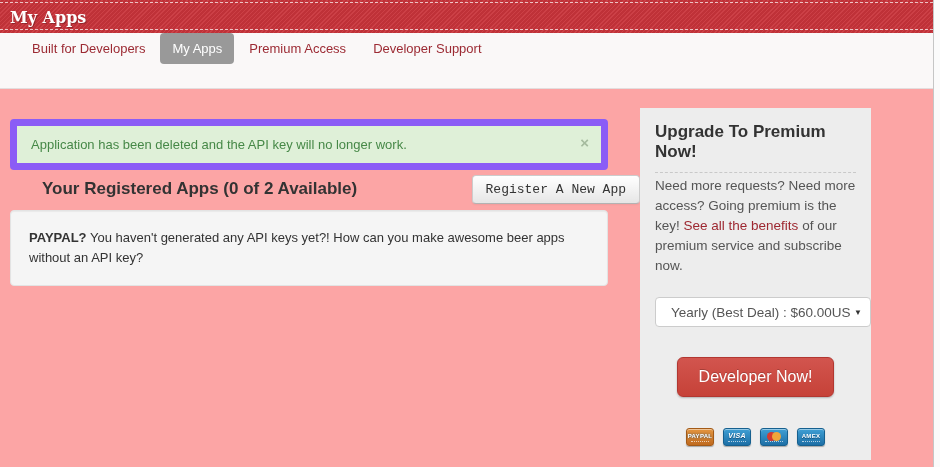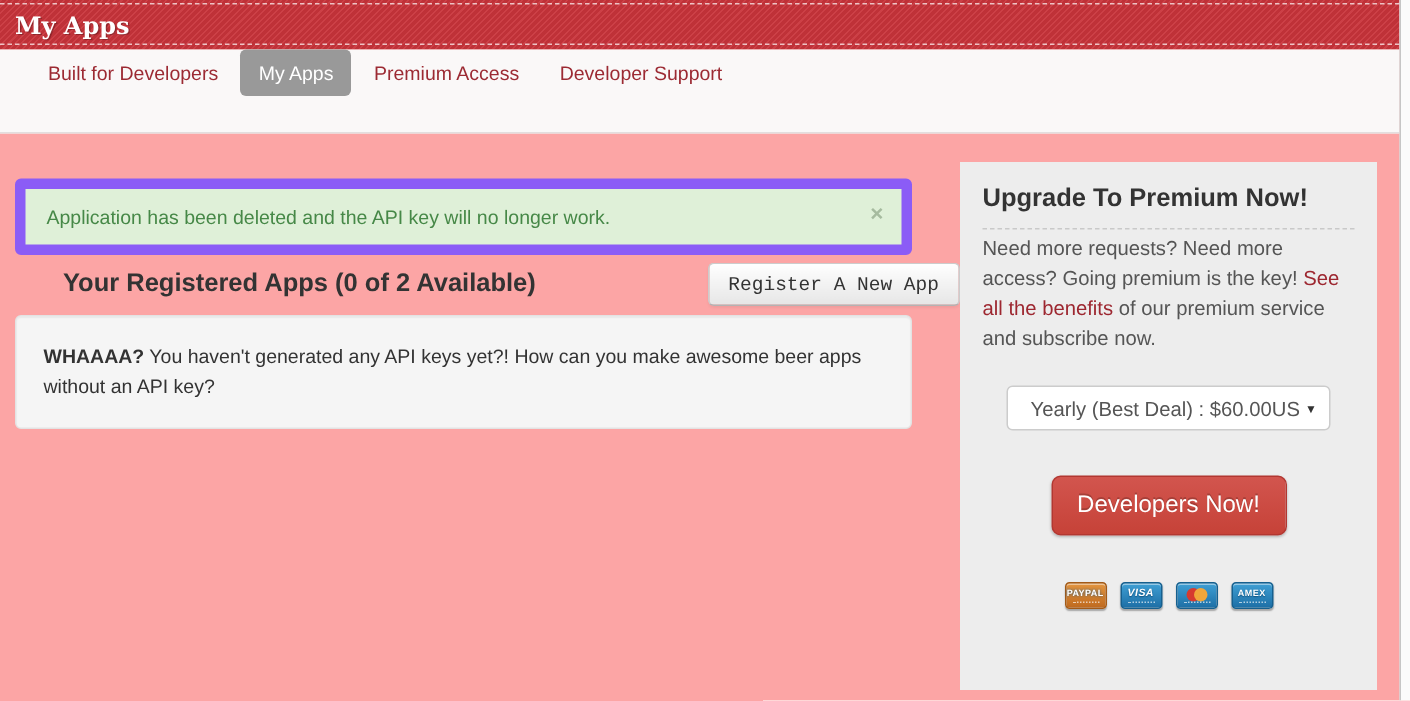--- a/index.html
+++ b/index.html
@@ -48,21 +48,21 @@
                  border-radius:4px; box-shadow:0 1px 2px rgba(0,0,0,.05);
                  font-family:Liberation Mono, monospace; }
 
   
   .well { position:absolute; left:10px; top:210px; width:598px; min-height:74px;
           background:#f5f5f5; border:1px solid #e3e3e3; border-radius:4px;
           padding:17px 18px; font-size:13px; color:#333; line-height:20px;
           box-shadow:inset 0 1px 1px rgba(0,0,0,.05); }
 
   
-  .sidebar { position:absolute; left:640px; top:108px; width:278px; height:352px;
+  .sidebar { position:absolute; left:640px; top:108px; width:231px; height:352px;
              background:#ededed; padding:12px 15px; }
   .sidebar-title { font-size:17px; font-weight:bold; color:#333;
              padding:2px 0 10px; border-bottom:1px dashed #c9c9c9; }
   .sidebar-text { font-size:13.5px; color:#555; line-height:20px; margin-top:3px; }
   .benefits-link { color:#9d2730; cursor:pointer; text-decoration:none; }
 
   .plan-row { margin-top:21px; text-align:center; }
   .fake-select { display:inline-flex; align-items:center; width:216px; height:30px;
                  background:#fff; border:1px solid #ccc; border-radius:4px;
                  padding:0 8px 0 15px; cursor:pointer; text-align:left; }
@@ -121,41 +121,41 @@
     <span>Application has been deleted and the API key will no longer work.</span>
     <span class="alert-close">×</span>
   </div>
 
   <div class="apps-header">
     <span class="apps-title">Your Registered Apps (0 of 2 Available)</span>
     <button class="btn-default">Register A New App</button>
   </div>
 
   <div class="well">
-    <b>WHAAAA?</b>
+    <b>PAYPAL?</b>
     <span>You haven't generated any API keys yet?! How can you make awesome beer apps without an API key?</span>
   </div>
 
   <div class="sidebar">
     <div class="sidebar-title">Upgrade To Premium Now!</div>
     <p class="sidebar-text">
       <span>Need more requests? Need more access? Going premium is the key!</span>
       <a class="benefits-link">See all the benefits</a>
       <span>of our premium service and subscribe now.</span>
     </p>
 
     <div class="plan-row">
       <span class="fake-select">
         <span class="value">Yearly (Best Deal) : $60.00USD</span>
         <span class="arrow">▼</span>
       </span>
     </div>
 
     <div class="subscribe-row">
-      <button class="btn-subscribe">Developers Now!</button>
+      <button class="btn-subscribe">Developer Now!</button>
     </div>
 
     <div class="payments-row">
       <span class="pay-card pay-paypal">
         <span class="lbl">PAYPAL</span>
       </span>
       <span class="pay-card pay-visa">
         <span class="lbl">VISA</span>
       </span>
       <span class="pay-card pay-mc">

